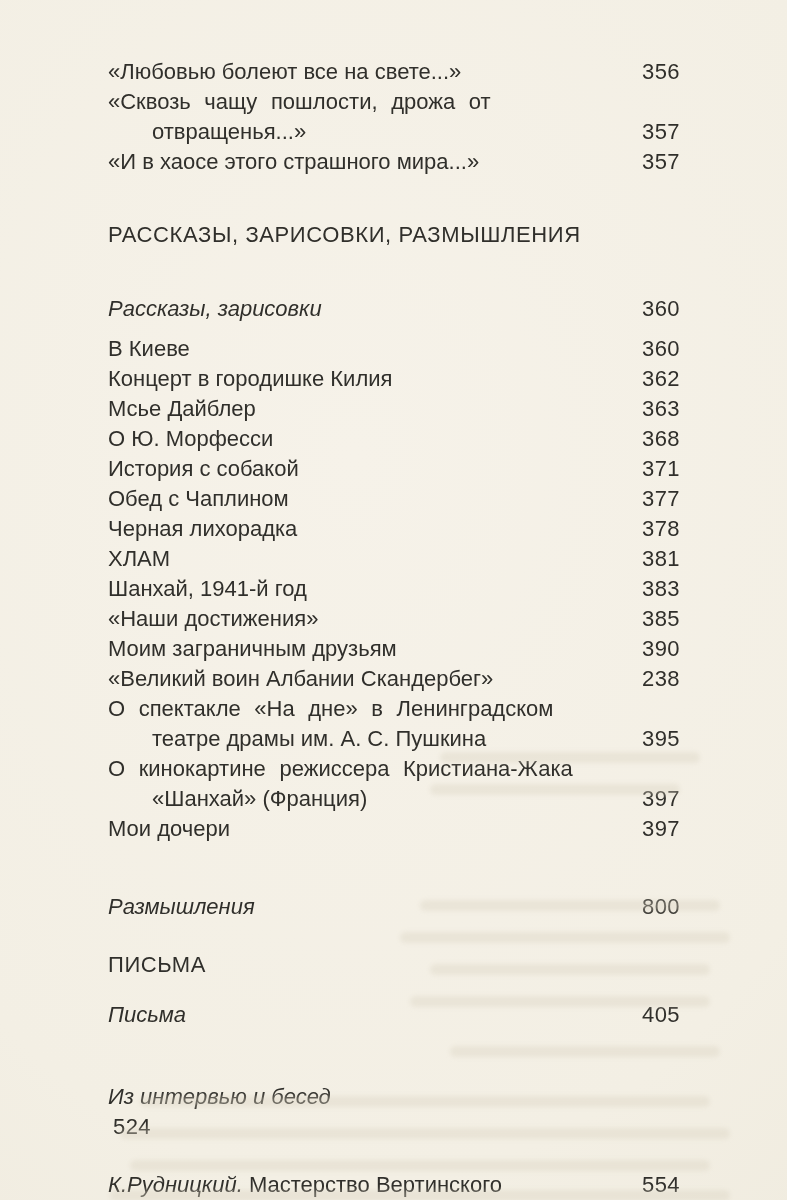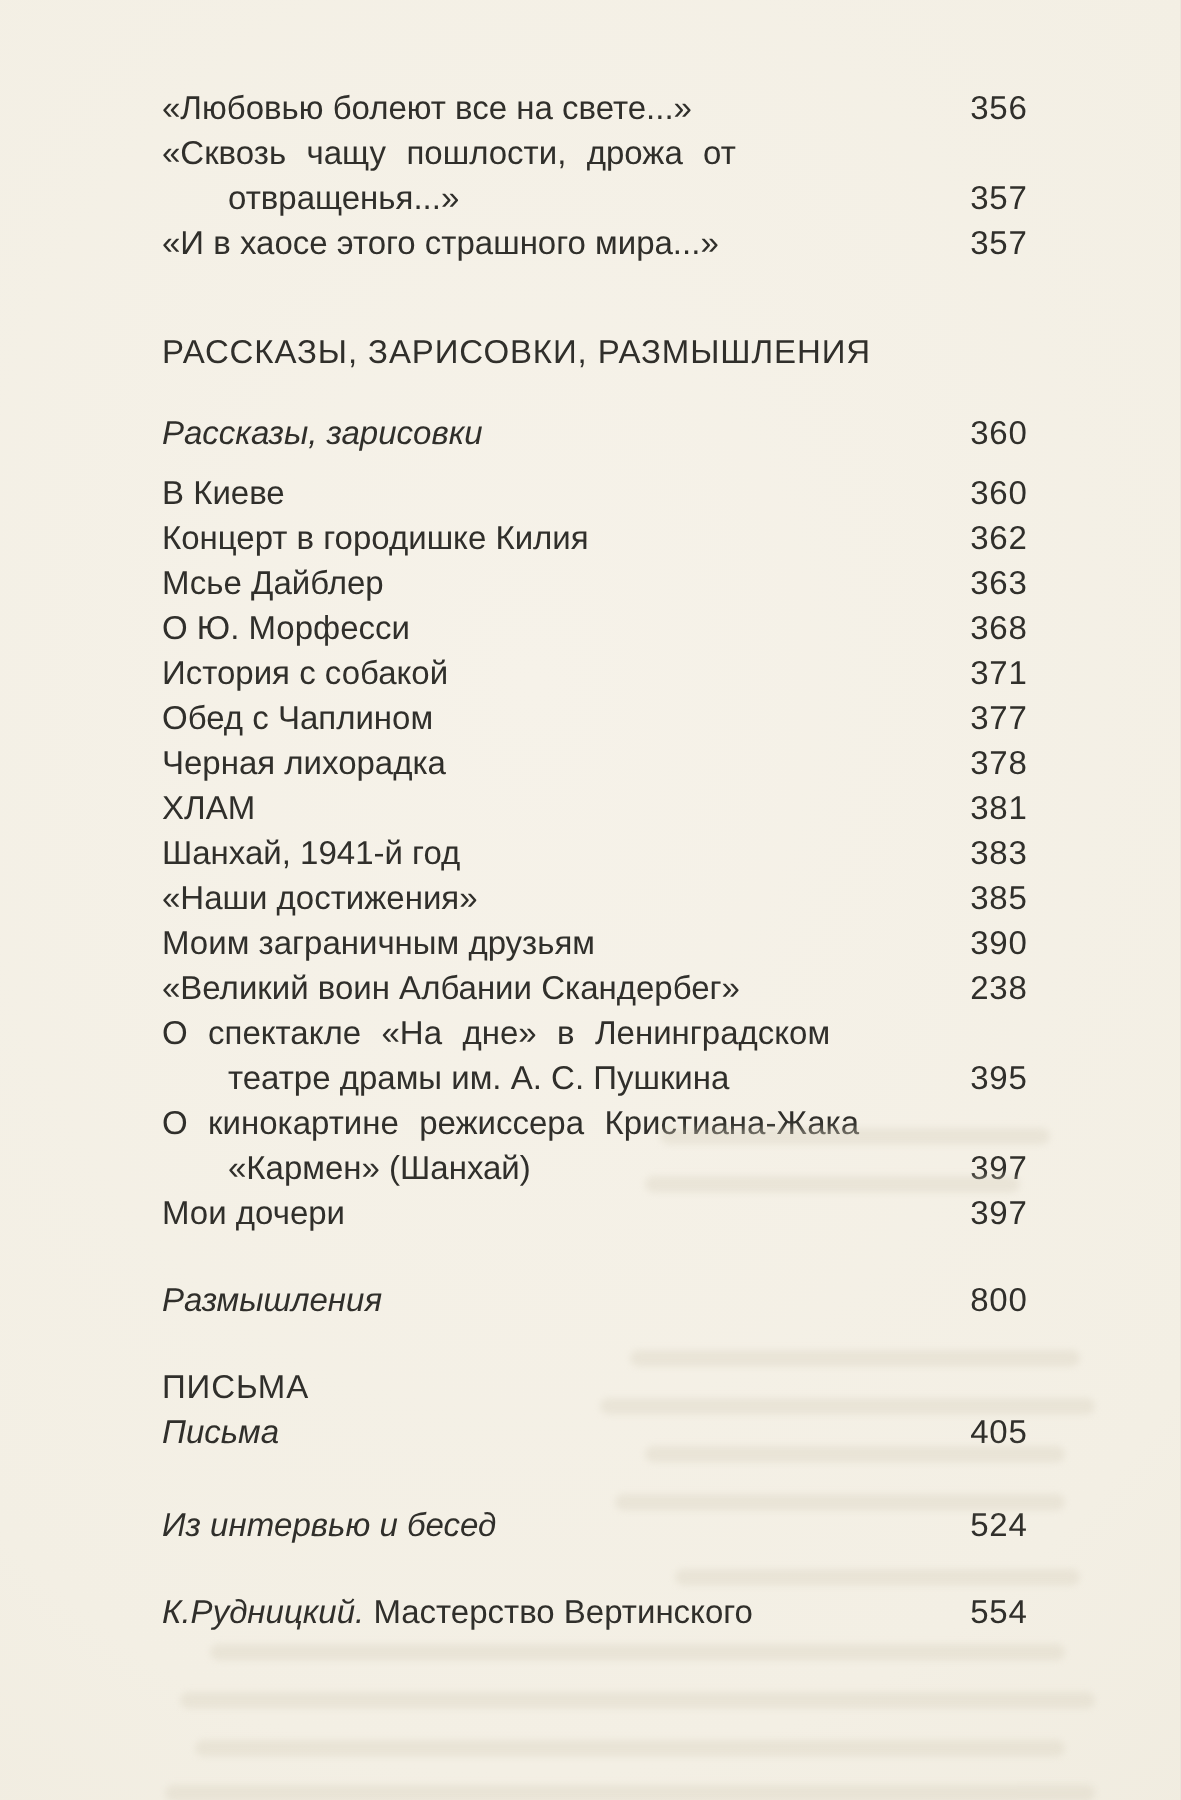--- a/index.html
+++ b/index.html
@@ -24,34 +24,34 @@
     line-height:30px;
   }
   .row{
     display:flex;
     justify-content:space-between;
     align-items:baseline;
   }
   .row .title{ white-space:nowrap; }
   .row .title.indent{ padding-left:44px; }
   .row .title.wide{ word-spacing:0.34em; }
-  .italic{ font-style:italic; }
+  .italic{ font-style:italic;margin-top:20px; }
   .pagenum{
     min-width:48px;
-    text-align:right;
+    text-align:center;
     letter-spacing:0.5px;
   }
   .heading{
     display:block;
     letter-spacing:0.6px;
   }
   .gap-s{ margin-top:10px; }
   .gap-m{ margin-top:24px; }
   .gap-l{ margin-top:28px; }
-  .gap-xl{ margin-top:32px; }
+  .gap-xl{ margin-top:32px;flex-direction:column; }
   .gap-xxl{ margin-top:43px; }
   
   .ghost{
     position:absolute;
     height:11px;
     border-radius:6px;
     background:#d9d2c0;
     opacity:0.38;
     filter:blur(2.5px);
     pointer-events:none;
@@ -137,21 +137,21 @@
       </div>
       <div class="row">
         <span class="title indent">театре драмы им. А. С. Пушкина</span>
         <span class="pagenum">395</span>
       </div>
       <div class="row">
         <span class="title wide">О кинокартине режиссера Кристиана-Жака</span>
         <span class="pagenum"></span>
       </div>
       <div class="row">
-        <span class="title indent">«Кармен» (Шанхай)</span>
+        <span class="title indent">«Шанхай» (Франция)</span>
         <span class="pagenum">397</span>
       </div>
       <div class="row">
         <span class="title">Мои дочери</span>
         <span class="pagenum">397</span>
       </div>
       <div class="row gap-l">
         <span class="title italic">Размышления</span>
         <span class="pagenum">800</span>
       </div>

